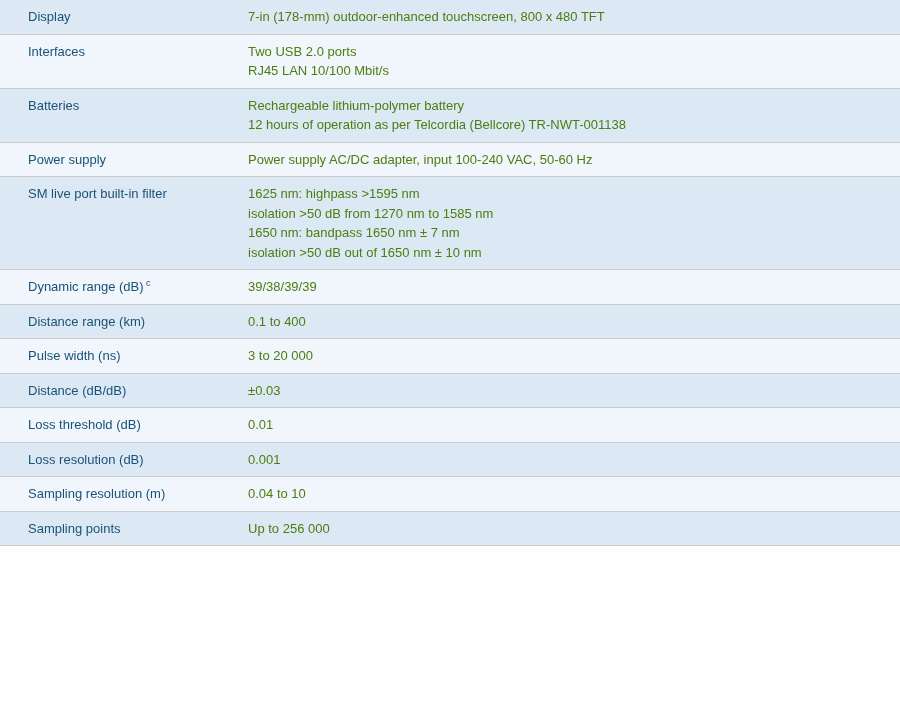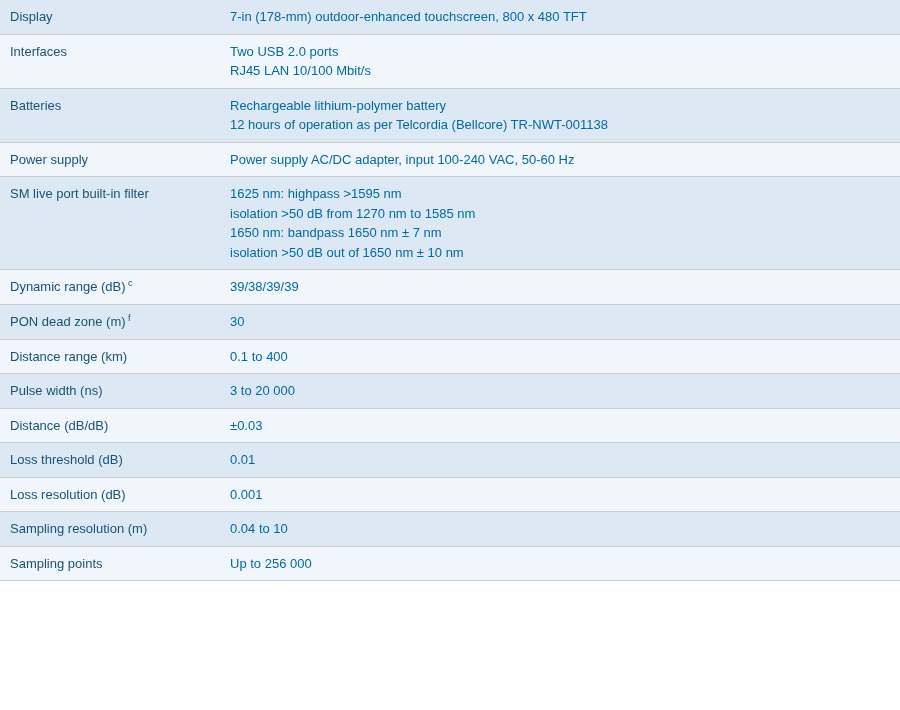--- a/index.html
+++ b/index.html
@@ -18,31 +18,31 @@
     .spec-table tr {
       border-bottom: 1px solid #ccc;
     }
     .spec-table tr:nth-child(odd) {
       background-color: #dce9f5;
     }
     .spec-table tr:nth-child(even) {
       background-color: #f0f6fc;
     }
     .spec-table td {
-      padding: 7px 10px;
+      padding: 7px 28px;
       vertical-align: top;
       line-height: 1.5;
     }
     .spec-table td:first-child {
       width: 220px;
       color: #1a5276;
       font-weight: normal;
     }
     .spec-table td:last-child {
-      color: #0369a1;
+      color: #4d7c0f;
     }
     sup {
       font-size: 9px;
     }
   </style>
 </head>
 <body>
 
 <table class="spec-table">
   <tbody id="table-body">
@@ -64,24 +64,20 @@
       </tr>
       <tr>
         <td>SM live port built-in filter</td>
         <td>1625 nm: highpass &gt;1595 nm<br>           isolation &gt;50 dB from 1270 nm to 1585 nm<br>1650 nm: bandpass 1650 nm ± 7 nm<br>           isolation &gt;50 dB out of 1650 nm ± 10 nm</td>
       </tr>
       <tr>
         <td>Dynamic range (dB)<sup> c</sup></td>
         <td>39/38/39/39</td>
       </tr>
       <tr>
-        <td>PON dead zone (m)<sup> f</sup></td>
-        <td>30</td>
-      </tr>
-      <tr>
         <td>Distance range (km)</td>
         <td>0.1 to 400</td>
       </tr>
       <tr>
         <td>Pulse width (ns)</td>
         <td>3 to 20 000</td>
       </tr>
       <tr>
         <td>Distance (dB/dB)</td>
         <td>±0.03</td>

